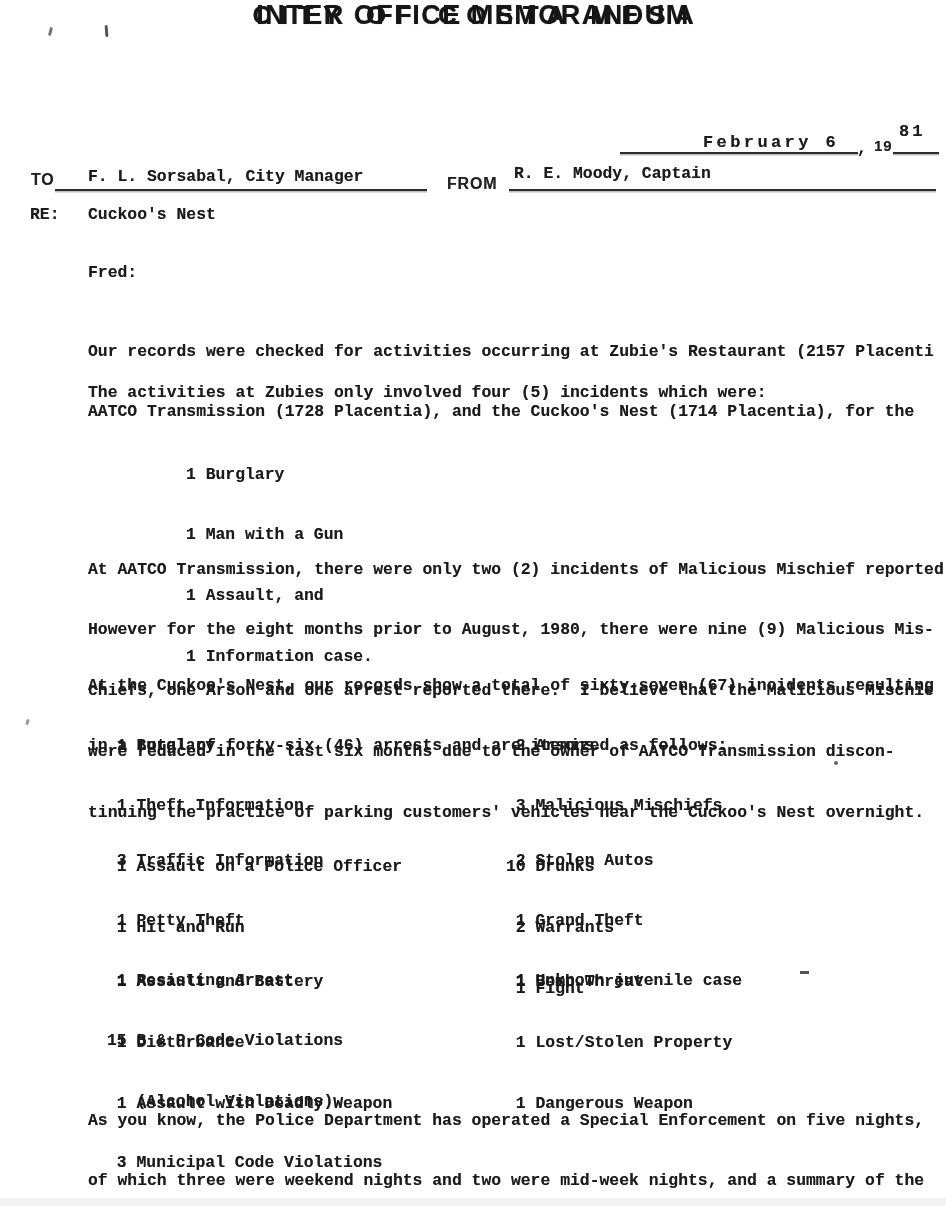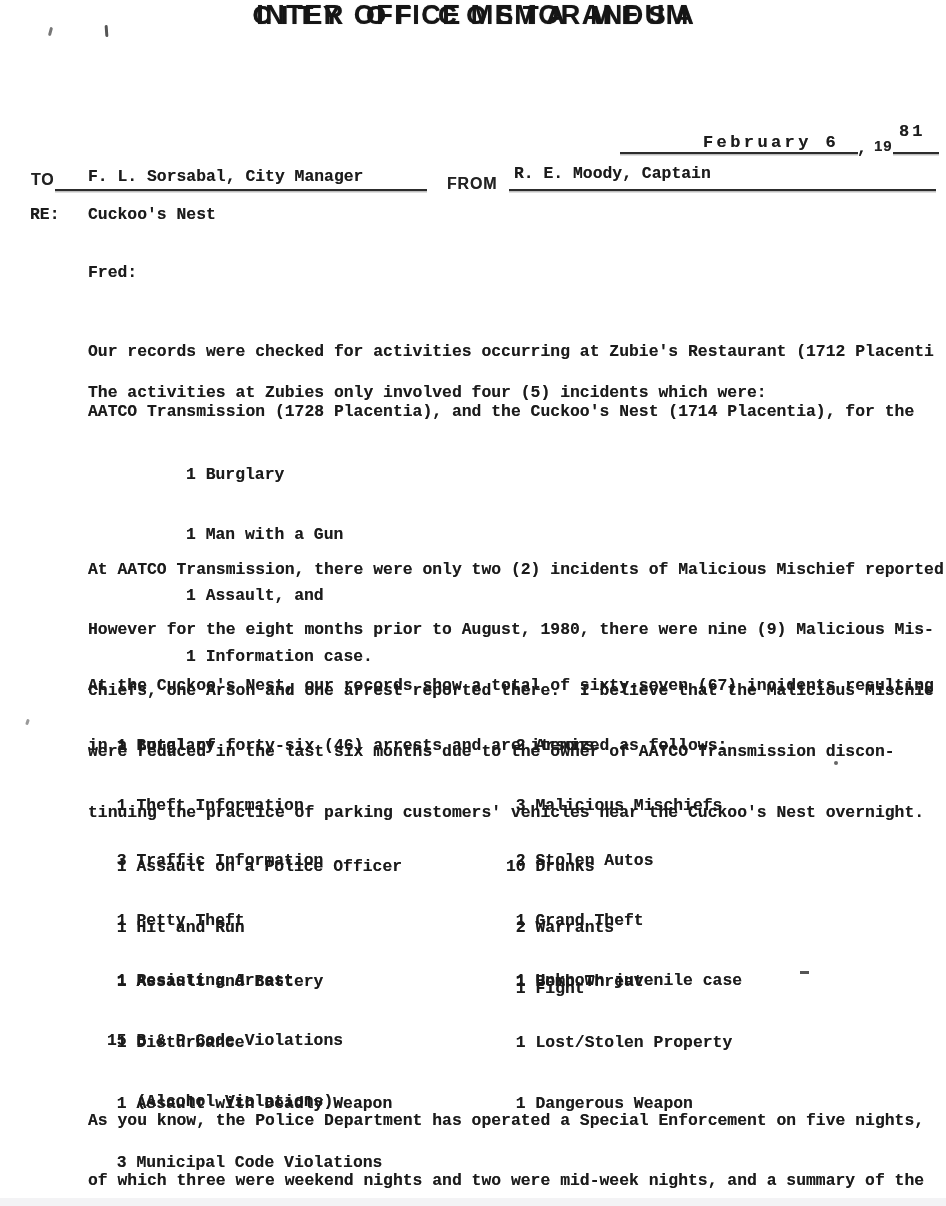--- a/index.html
+++ b/index.html
@@ -76,21 +76,21 @@
   <div class="form-label" style="left:447px;top:175px;font-size:16px;">FROM</div>
   <div class="rule" style="left:509px;top:189px;width:427px;"></div>
   <div class="t" style="left:514px;top:164px;">R. E. Moody, Captain</div>
 
   <div class="t" style="left:30px;top:205px;">RE:</div>
   <div class="t" style="left:88px;top:205px;">Cuckoo's Nest</div>
 
   <div class="t" style="left:88px;top:263px;">Fred:</div>
 
   <div class="t" style="left:88px;top:301px;">
-    <div class="ln">Our records were checked for activities occurring at Zubie's Restaurant (1712 Placenti</div>
+    <div class="ln">Our records were checked for activities occurring at Zubie's Restaurant (2157 Placenti</div>
     <div class="ln">AATCO Transmission (1728 Placentia), and the Cuckoo's Nest (1714 Placentia), for the</div>
   </div>
 
   <div class="t" style="left:88px;top:383px;">The activities at Zubies only involved four (5) incidents which were:</div>
   <div class="t" style="left:186px;top:424px;">
     <div class="ln">1 Burglary</div>
     <div class="ln">1 Man with a Gun</div>
     <div class="ln">1 Assault, and</div>
     <div class="ln">1 Information case.</div>
   </div>

